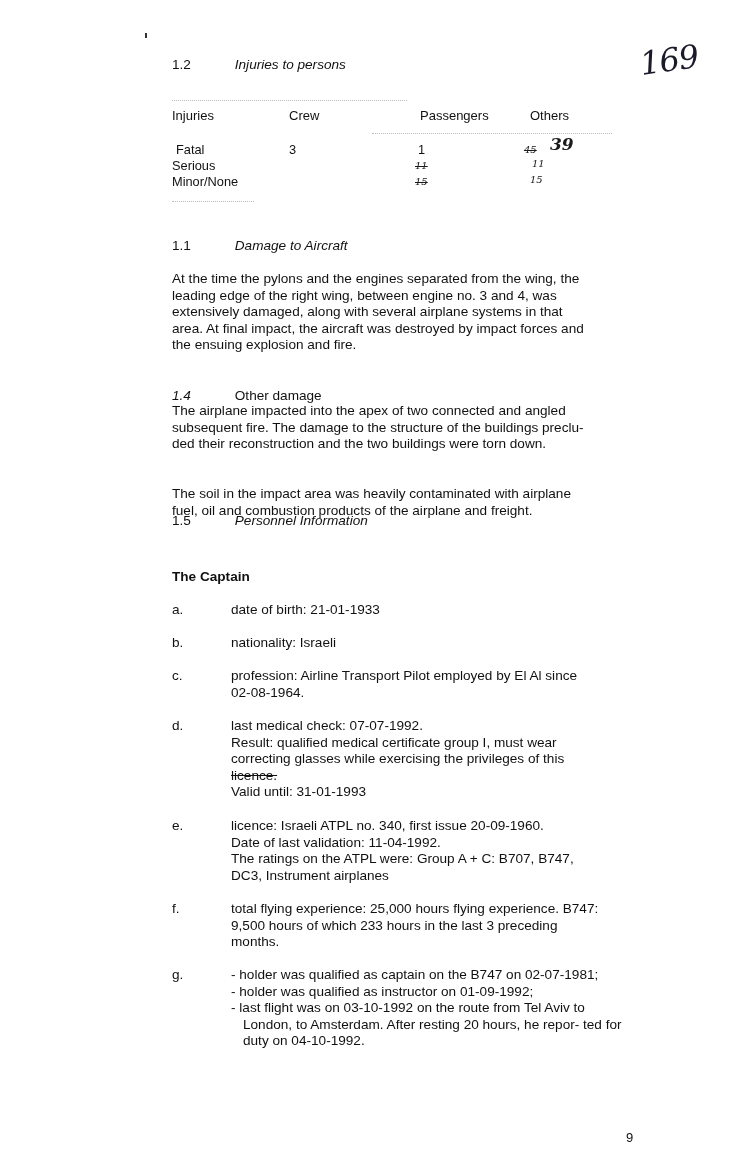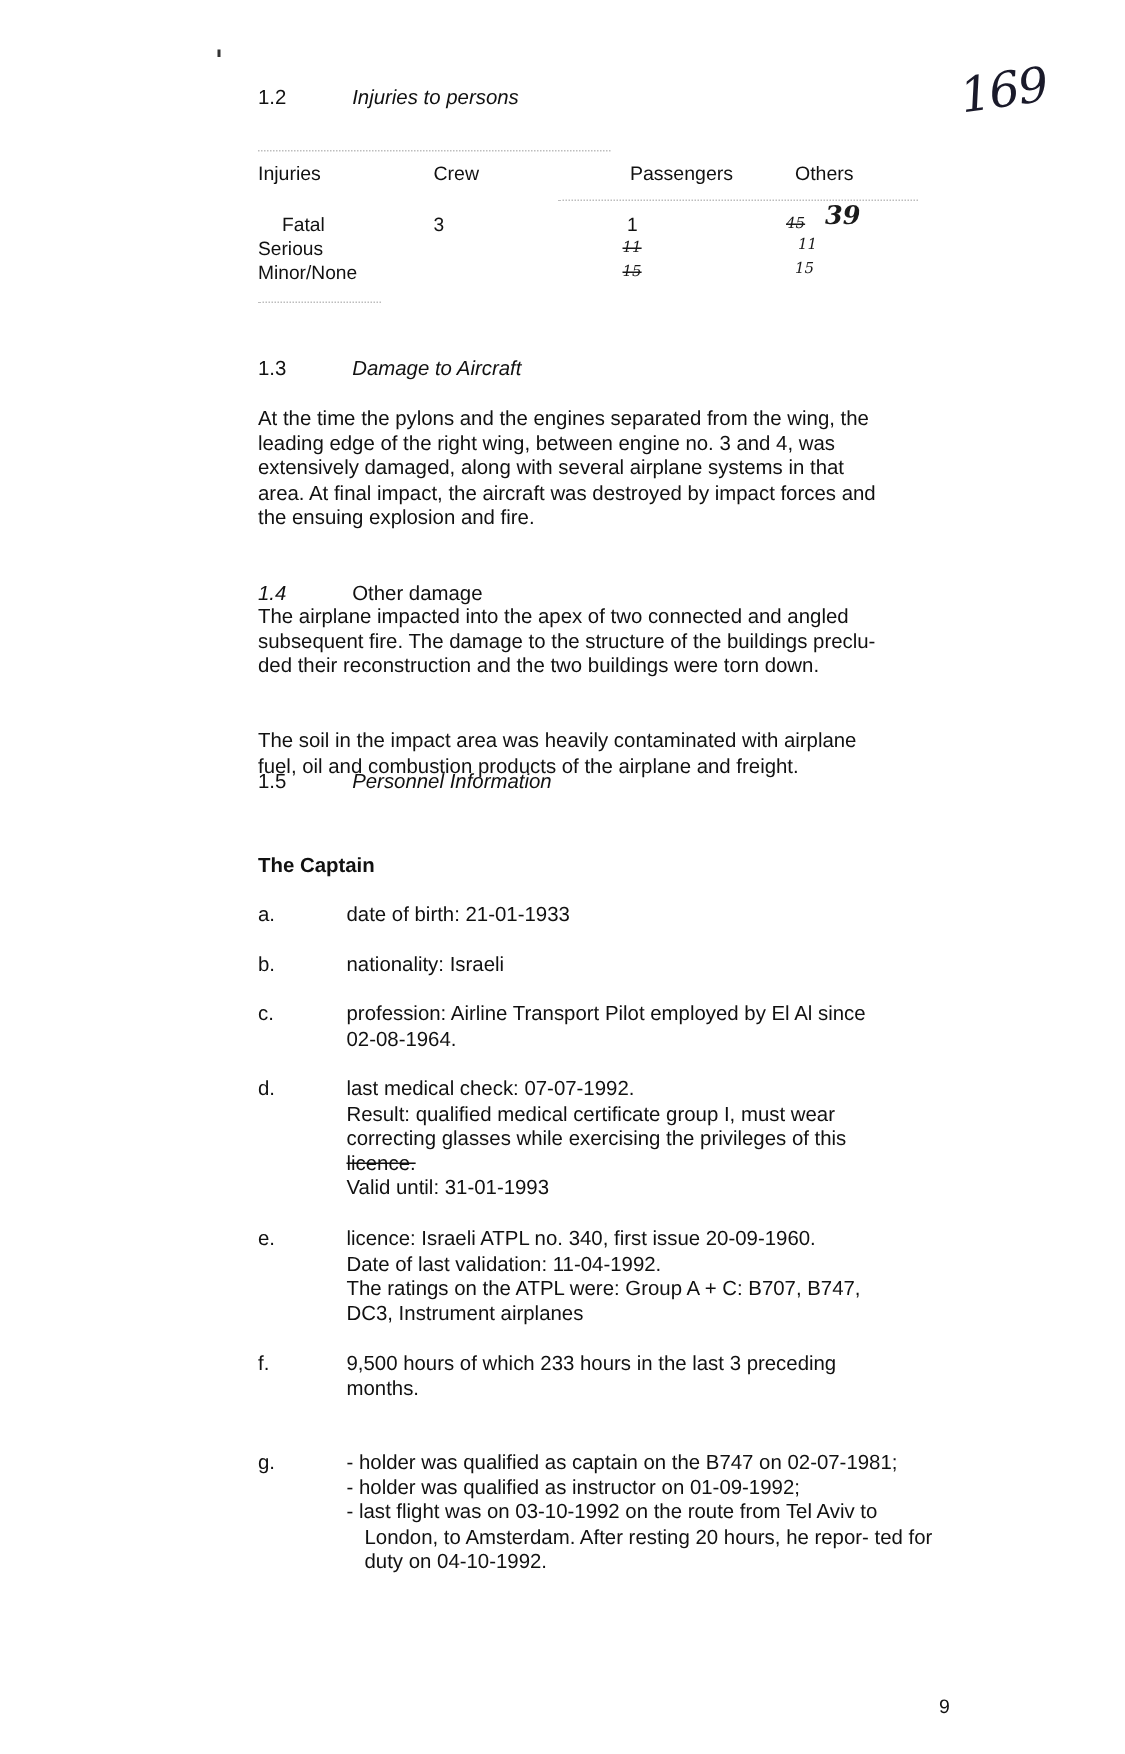--- a/index.html
+++ b/index.html
@@ -50,39 +50,39 @@
 </div>
 
 <div class="abs table-area">
   <div class="rule dotted" style="left:0;top:0;width:235px"></div>
   <div class="th" style="left:0">Injuries</div>
   <div class="th" style="left:117px">Crew</div>
   <div class="th" style="left:248px">Passengers</div>
   <div class="th" style="left:358px">Others</div>
   <div class="rule dotted" style="left:200px;top:33px;width:240px"></div>
 
-  <div class="td" style="left:16px;top:42px">Fatal</div>
+  <div class="td" style="left:4px;top:42px">Fatal</div>
   <div class="td" style="left:117px;top:42px">3</div>
   <div class="td" style="left:246px;top:42px">1</div>
   <div class="td hw hw-small struck" style="left:352px;top:42px">45</div>
   <div class="td hw hw-big" style="left:378px;top:36px">39</div>
 
   <div class="td" style="left:0;top:58px">Serious</div>
   <div class="td hw hw-small struck" style="left:243px;top:58px">11</div>
   <div class="td hw hw-small" style="left:360px;top:56px">11</div>
 
   <div class="td" style="left:0;top:74px">Minor/None</div>
   <div class="td hw hw-small struck" style="left:243px;top:74px">15</div>
   <div class="td hw hw-small" style="left:358px;top:72px">15</div>
 
   <div class="rule dotted" style="left:0;top:101px;width:82px"></div>
 </div>
 
 <div class="abs sec-head" style="top:238px">
-  <span class="num">1.3</span>
+  <span class="num">1.1</span>
   <span class="title it">Damage to Aircraft</span>
 </div>
 <div class="abs para" style="top:271px">
   <div>At the time the pylons and the engines separated from the wing, the</div>
   <div>leading edge of the right wing, between engine no. 3 and 4, was</div>
   <div>extensively damaged, along with several airplane systems in that</div>
   <div>area. At final impact, the aircraft was destroyed by impact forces and</div>
   <div>the ensuing explosion and fire.</div>
 </div>
 
@@ -145,20 +145,21 @@
     <div>licence: Israeli ATPL no. 340, first issue 20-09-1960.</div>
     <div>Date of last validation: 11-04-1992.</div>
     <div>The ratings on the ATPL were: Group A + C: B707, B747,</div>
     <div>DC3, Instrument airplanes</div>
   </div>
 </div>
 
 <div class="abs item" style="top:901px">
   <span class="letter">f.</span>
   <div class="body">
+    <div>total flying experience: 25,000 hours flying experience. B747:</div>
     <div>9,500 hours of which 233 hours in the last 3 preceding</div>
     <div>months.</div>
   </div>
 </div>
 
 <div class="abs item" style="top:967px">
   <span class="letter">g.</span>
   <div class="body" style="width:440px">
     <div class="dash-line">- holder was qualified as captain on the B747 on 02-07-1981;</div>
     <div class="dash-line">- holder was qualified as instructor on 01-09-1992;</div>

